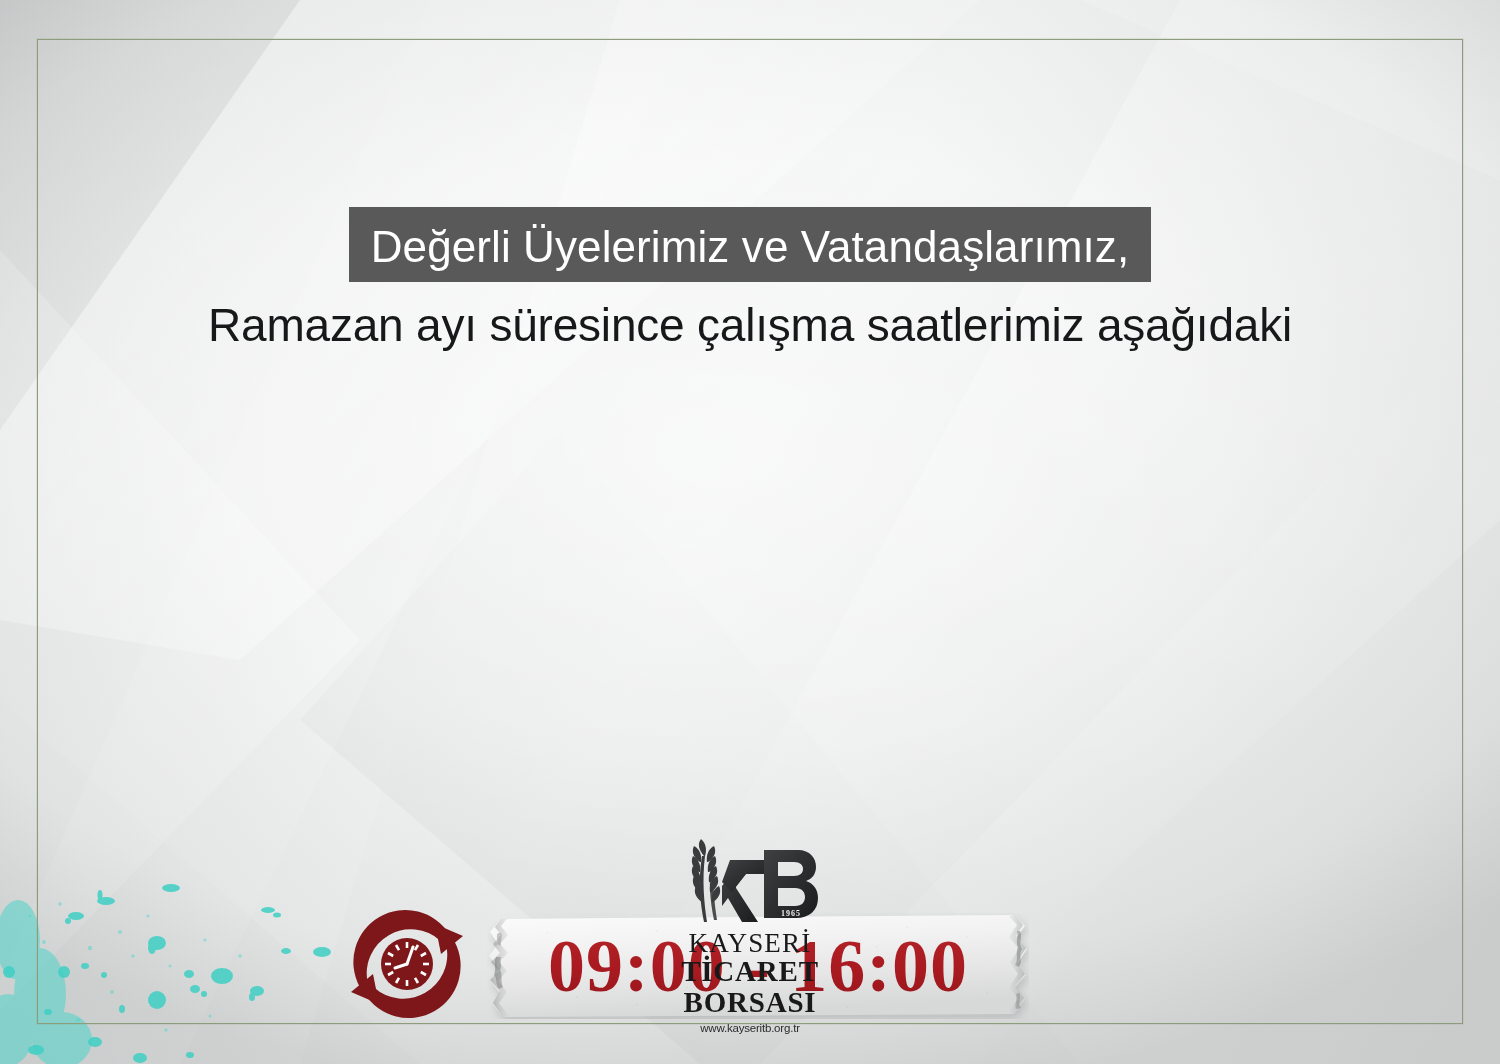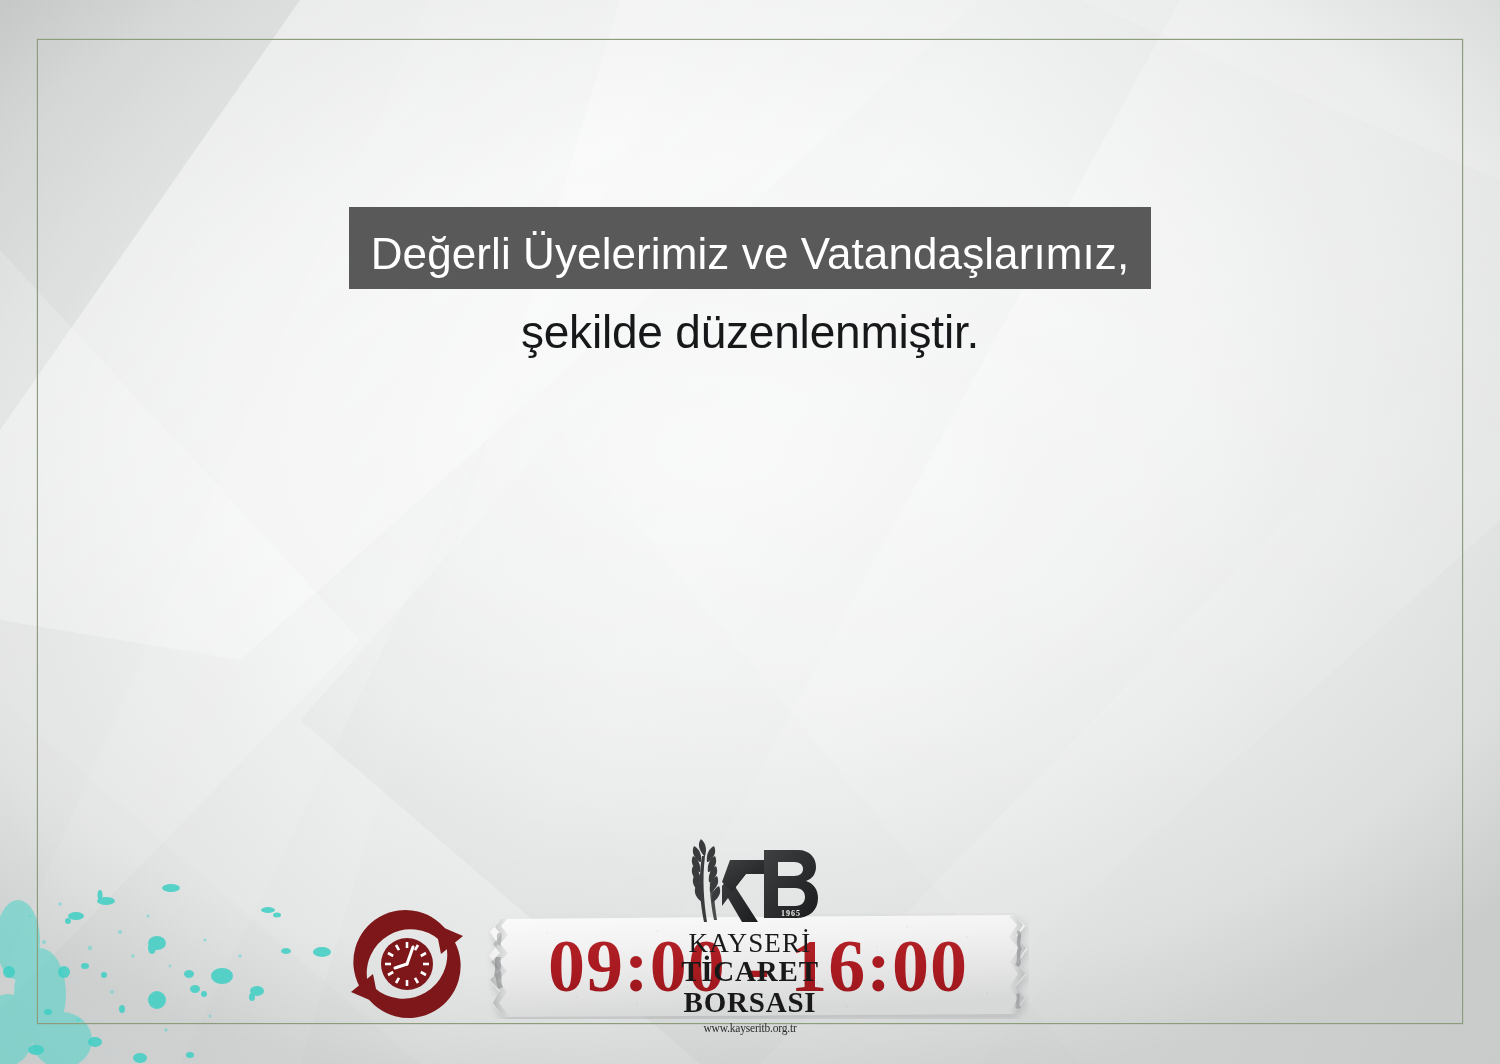--- a/index.html
+++ b/index.html
@@ -83,21 +83,21 @@
   .salutation-wrap {
     line-height: 1;
   }
   .salutation {
     display: inline-block;
     background: #595959;
     color: #ffffff;
     font-size: 44px;
     font-weight: 400;
     letter-spacing: 0.1px;
-    padding: 25px 22px 13px 22px;
+    padding: 18px 22px 13px 22px;
     line-height: 1.0;
   }
 
   .intro {
     margin-top: 14px;
     font-size: 46px;
     font-weight: 400;
     color: #16181a;
     line-height: 1.30;
     letter-spacing: -0.2px;
@@ -196,21 +196,21 @@
   .logo-line2 {
     font-family: "Liberation Serif", serif;
     font-weight: 700;
     font-size: 29px;
     color: #19191a;
     letter-spacing: 0.8px;
     line-height: 1.05;
     margin-top: -1px;
   }
   .logo-url {
-    font-family: Liberation Serif, serif;
+    font-family: Liberation Sans, sans-serif;
     font-size: 11.5px;
     color: #2a2b2c;
     letter-spacing: -0.2px;
     margin-top: 5px;
   }
 </style>
 </head>
 <body>
 
 <div id="poster">
@@ -316,21 +316,21 @@
 
   <div class="frame"></div>
 
   <div class="content">
 
     <div class="heading-block">
       <div class="salutation-wrap">
         <span class="salutation">Değerli Üyelerimiz ve Vatandaşlarımız,</span>
       </div>
       <div class="intro">
-        <div>şekilde düzenlenmiştir.</div>
+        <div>Ramazan ayı süresince çalışma saatlerimiz aşağıdaki</div>
       </div>
     </div>
 
     <div class="hours-row">
 
       <div class="clock-icon">
         <svg viewBox="0 0 124 124">
           <g fill="#7d1719">
 
             <path d="M62 10

